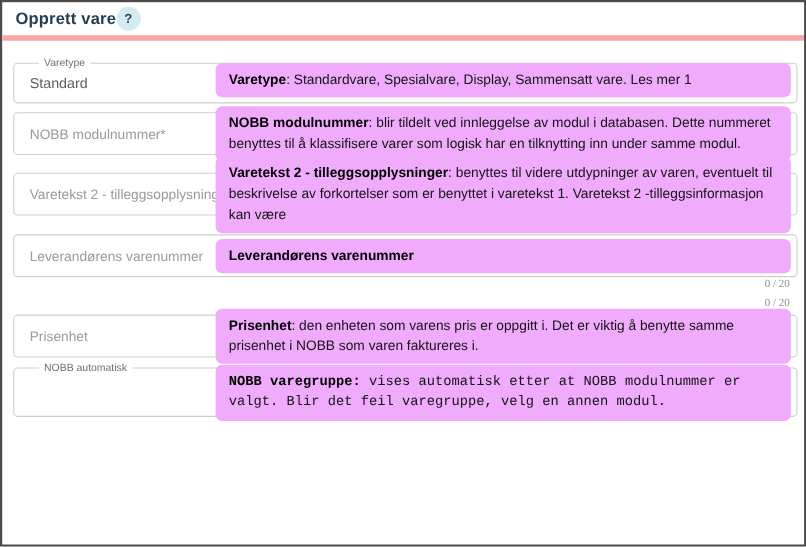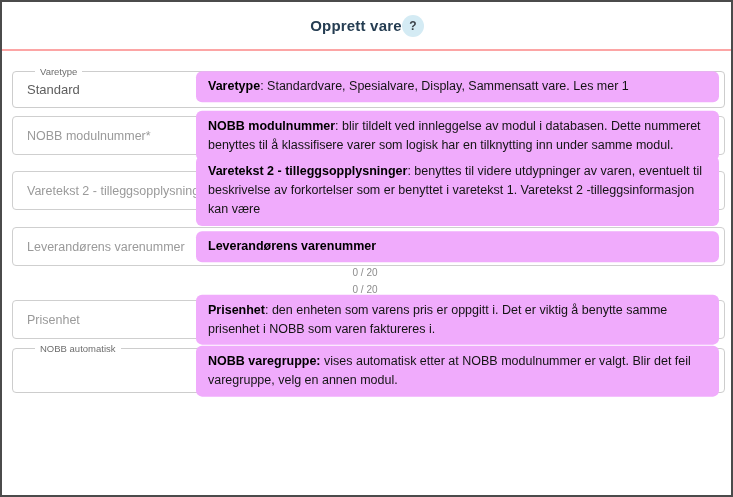--- a/index.html
+++ b/index.html
@@ -8,23 +8,23 @@
 
   .page {
     width: 733px; height: 497px;
     border: 2px solid #4b4b4b;
     background: #fff;
     overflow: hidden;
   }
 
   
   .header {
-    height: 49px;
-    border-bottom: 2px solid #fca5a5;
-    display: flex; align-items: center; justify-content: center;
+    height: 35px;
+    border-bottom: 5px solid #fca5a5;
+    display: flex; align-items: center; justify-content: flex-start;
     padding: 0 11px 0 12px;
   }
   .page-title {
     font-size: 15px; font-weight: bold; color: #253d52;
     letter-spacing: 0.2px;
   }
   .help-button {
     width: 22px; height: 22px; border-radius: 50%;
     background: #d4ebf4; border: none;
     color: #3c4248; font-size: 12px; font-weight: bold;
@@ -64,22 +64,22 @@
     top: 50%; transform: translateY(-50%);
     background: #f0abfc; border-radius: 6px;
     padding: 6px 12px;
     font-size: 12.5px; line-height: 1.55; color: #141414;
     z-index: 2;
   }
   .tooltip b { font-weight: bold; color: #000; }
 
   .counter {
     height: 14px; line-height: 13px;
-    text-align: center; padding-right: 7px;
-    font-size: 10px; color: #8c8c8c;
+    text-align: right; padding-right: 7px;
+    font-size: 10px; color: #8c8c8c; font-family: Liberation Serif, serif;
   }
 
   .mb-sm { margin-bottom: 3px; }
   .mb-md { margin-bottom: 8px; }
   .mb-lg { margin-bottom: 16px; }
   .mb-xs { margin-bottom: 4px; }
 </style>
 </head>
 <body>
 
@@ -135,17 +135,17 @@
         <input class="text-field" type="text" placeholder="Prisenhet" style="">
         <div class="tooltip"><b>Prisenhet</b><span>: den enheten som varens pris er oppgitt i. Det er viktig å benytte samme prisenhet i NOBB som varen faktureres i.</span></div>
       </div>
     </div>
 
     <div class="row">
       <fieldset class="group">
         <legend>NOBB automatisk</legend>
         <div class="group-value group-empty"></div>
       </fieldset>
-      <div class="tooltip" style="top: calc(50% + 3px);"><b>NOBB varegruppe:</b><span> vises automatisk etter at NOBB modulnummer er valgt. Blir det feil varegruppe, velg en annen modul.</span></div>
+      <div class="tooltip" style="top: calc(50% + 3px); font-family: Liberation Mono, monospace;"><b>NOBB varegruppe:</b><span> vises automatisk etter at NOBB modulnummer er valgt. Blir det feil varegruppe, velg en annen modul.</span></div>
     </div>
 
   </div>
 </div>
 
 </body></html>

